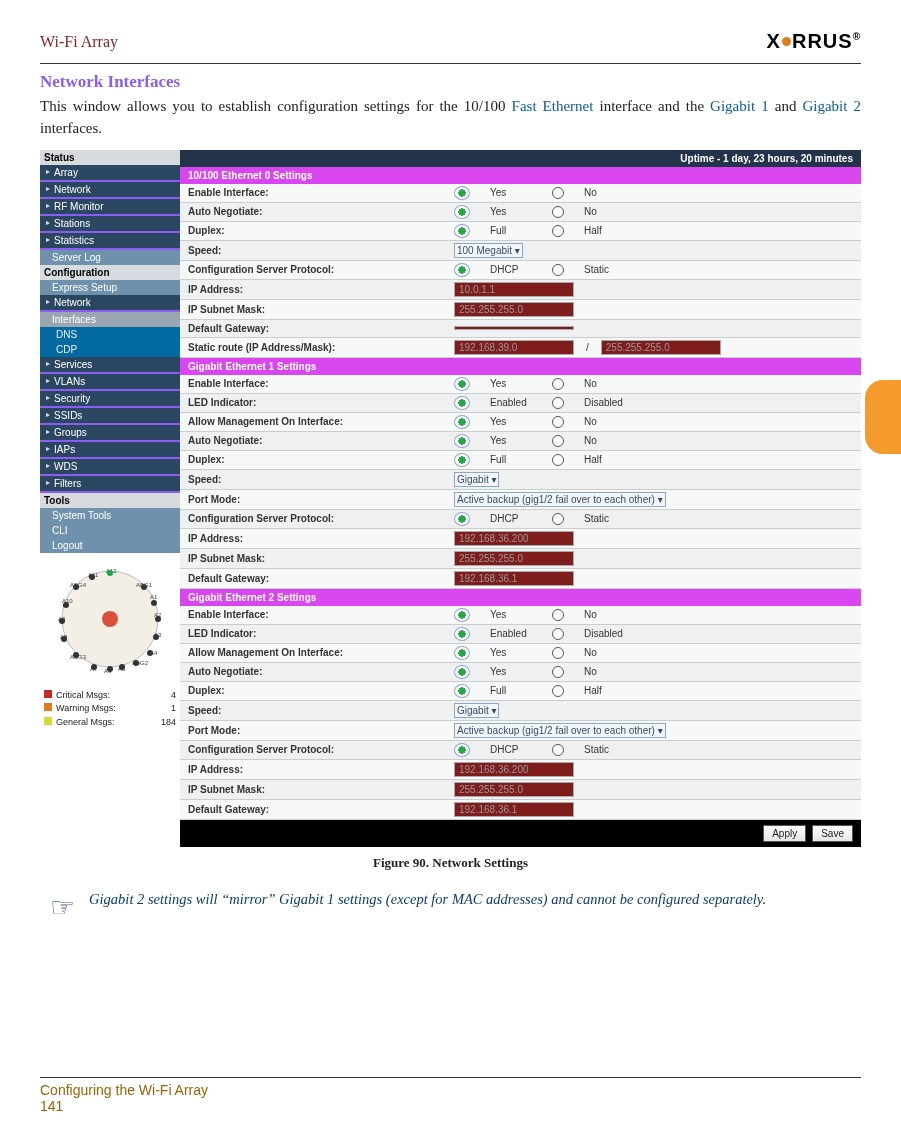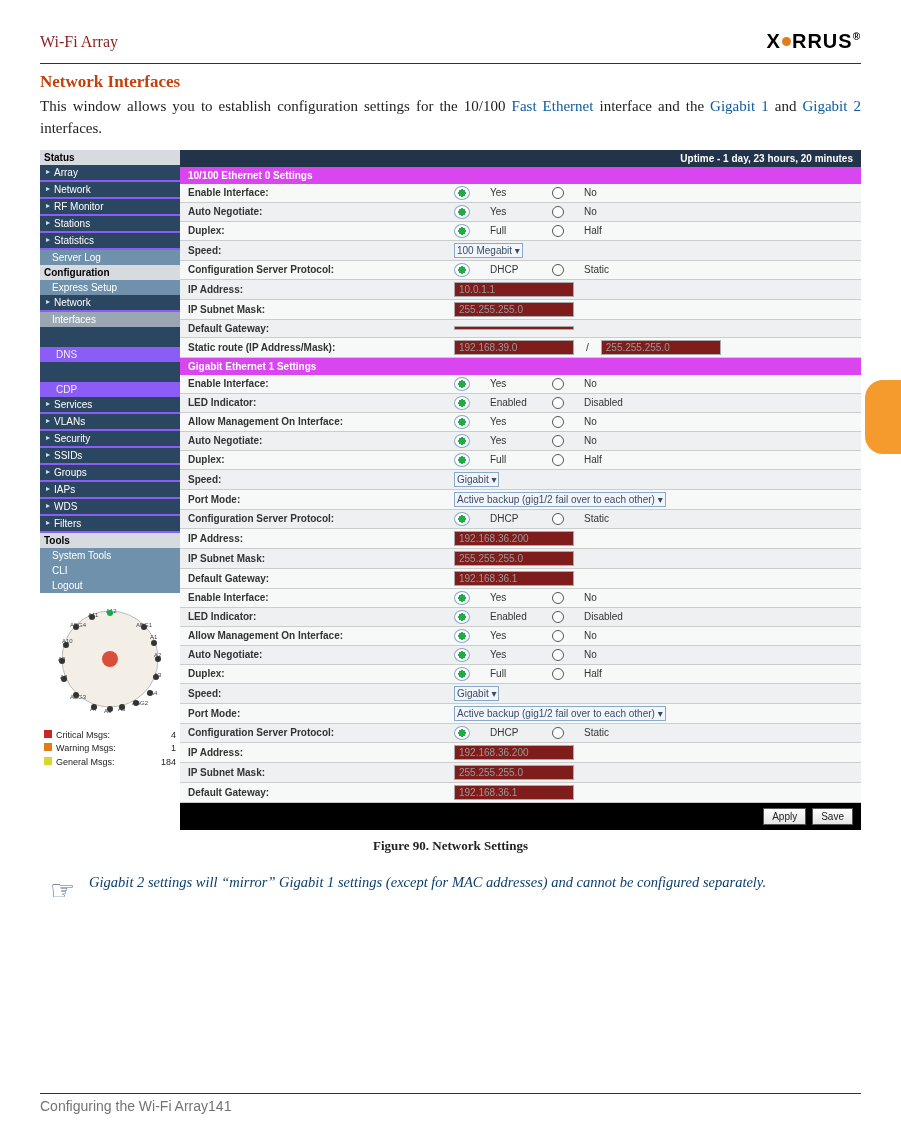--- a/index.html
+++ b/index.html
@@ -21,42 +21,42 @@
     justify-content: space-between;
     align-items: center;
     border-bottom: 1.5px solid #333;
     padding-bottom: 10px;
     margin-bottom: 8px;
   }
   .top-title { color: #8a1f1f; font-size: 16px; }
   .logo { font-family: Arial, sans-serif; font-weight: 900; font-size: 20px; letter-spacing: 1px; color:#000;}
   .logo .dot { display:inline-block; width:9px;height:9px;border-radius:50%;background:#e07d1a;vertical-align:middle;margin:0 1px 3px 1px;}
   .logo sup{font-size:10px;vertical-align:super;}
-  h2.section { color:#c2410c; font-size:17px; margin:8px 0 4px 0; font-weight:bold;}
+  h2.section { color:#8b5cf6; font-size:17px; margin:8px 0 4px 0; font-weight:bold;}
   .intro { font-size:15px; line-height:1.45; margin:0 0 10px 0; text-align:justify;}
   .intro .lk{ color:#0b5a9e;}
   .screenshot {
     margin: 4px 0 6px 0;
     display:flex;
     gap:0;
     font-family: Verdana, Arial, sans-serif;
     font-size:10px;
   }
   .sidebar {
     width:140px;
     background:#fff;
     flex:0 0 140px;
   }
   .nav {background:#2b4660;color:#fff;}
   .nav .hdr{background:#d7dbe0;color:#000;font-weight:bold;padding:2px 4px;}
   .nav .itm{padding:2px 6px;border-bottom:2px solid #8b5cf6;display:flex;align-items:flex-start;gap:4px;}
   .nav .itm::before{content:"▸";font-size:8px;color:#cfe0ef;}
   .nav .sub{background:#6f91ac;color:#fff;padding:2px 12px;}
   .nav .sub.sel{background:#9aa7b2;}
-  .nav .sub2{background:#8b5cf6;color:#efefef;padding:2px 16px;margin-top:20px;}
+  .nav .sub2{background:#0369a1;color:#efefef;padding:2px 16px;}
   .radar{background:#fff;text-align:center;padding:6px 4px;}
   .radar svg{display:block;margin:0 auto;}
   .msgs{background:#fff;padding:4px 4px;font-size:9px;line-height:1.5;}
   .msgs .row{display:flex;align-items:center;justify-content:space-between;}
   .msgs .sq{display:inline-block;width:8px;height:8px;margin-right:4px;}
   .mainpane{
     flex:1;
     background:#eef0f1;
   }
   .uptime{background:#22334a;color:#fff;text-align:right;padding:3px 8px;font-weight:bold;}
@@ -74,22 +74,22 @@
   .fval .slash{padding:0 4px;}
   .btnbar{display:flex;justify-content:flex-end;gap:6px;padding:5px 8px;background:#000000;}
   .btn{font-size:10px;padding:2px 8px;border:1px solid #555;background:linear-gradient(#fefefe,#e5e5e5);}
   .figcap{text-align:center;font-weight:bold;font-size:13px;margin:8px 0 18px 0;}
   .note{display:flex;gap:14px;align-items:flex-start;margin:0 10px;}
   .note-icon{font-size:28px;color:#49698c;flex:0 0 auto;margin-top:2px;}
   .note-text{font-style:italic;color:#0b3e6b;font-size:14.5px;line-height:1.4;text-align:justify;}
   .bottom-bar{
     position:absolute;bottom:22px;left:40px;right:40px;
     border-top:1.5px solid #333;padding-top:4px;
-    display:flex;justify-content:flex-start;
-    font-family: Arial, sans-serif;color:#737373;font-size:14px;
+    display:flex;justify-content:flex-end;
+    font-family: Arial, sans-serif;color:#a16207;font-size:14px;flex-direction:column;
   }
   .side-tab{position:absolute;right:0;top:380px;width:36px;height:74px;background:#f59b2d;border-radius:18px 0 0 18px;}
 </style>
 </head>
 <body>
 
 <div class="page">
   <div class="side-tab"></div>
 
   <div class="top-bar">
@@ -407,20 +407,21 @@
             <div class="fval">
               <span class="inp">255.255.255.0</span>
             </div>
           </div>
           <div class="frow">
             <div class="flabel">Default Gateway:</div>
             <div class="fval">
               <span class="inp">192.168.36.1</span>
             </div>
           </div>
+          <div class="secthdr">Gigabit Ethernet 2 Settings</div>
           <div class="frow">
             <div class="flabel">Enable Interface:</div>
             <div class="fval">
               <span class="opt">
                 <span class="radio sel"></span>
                 <span>Yes</span>
               </span>
               <span class="opt">
                 <span class="radio"></span>
                 <span>No</span>

